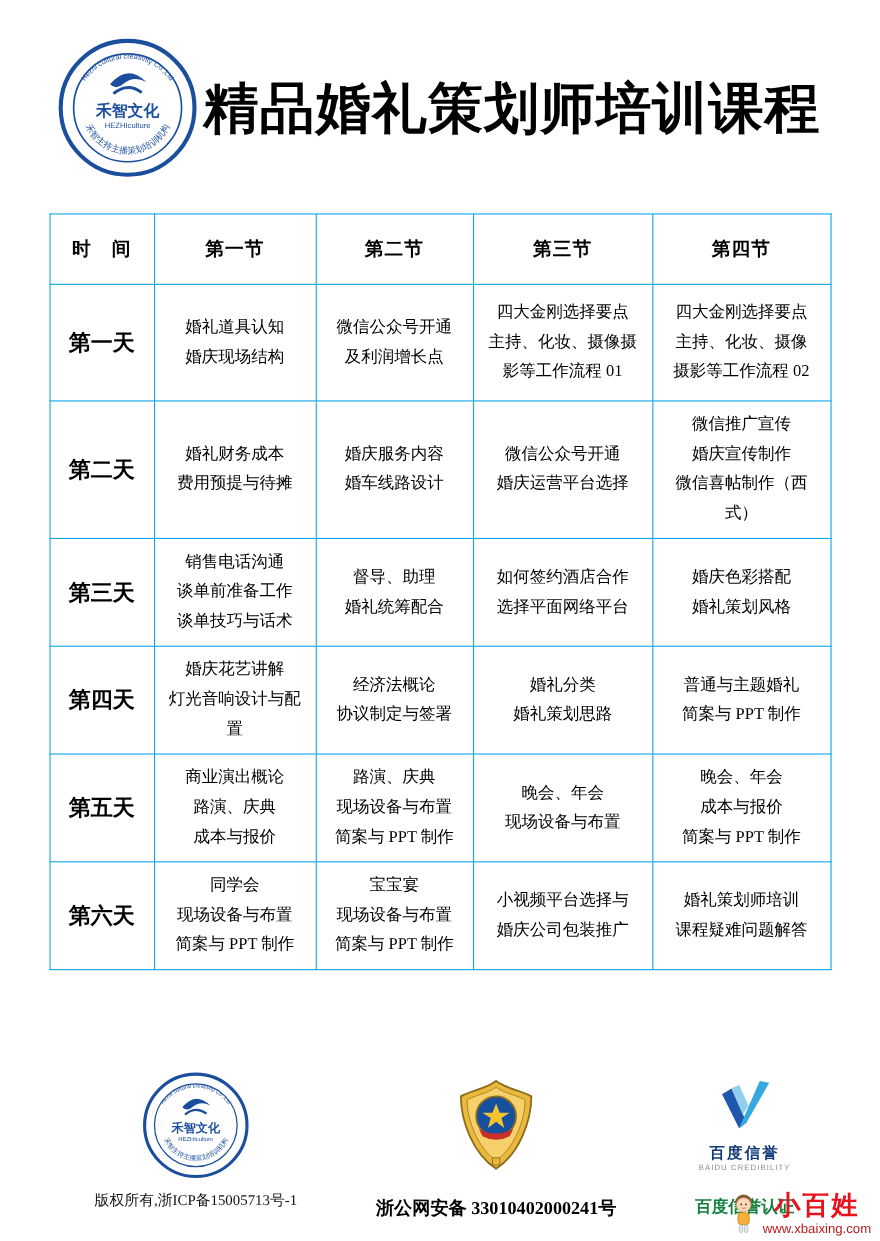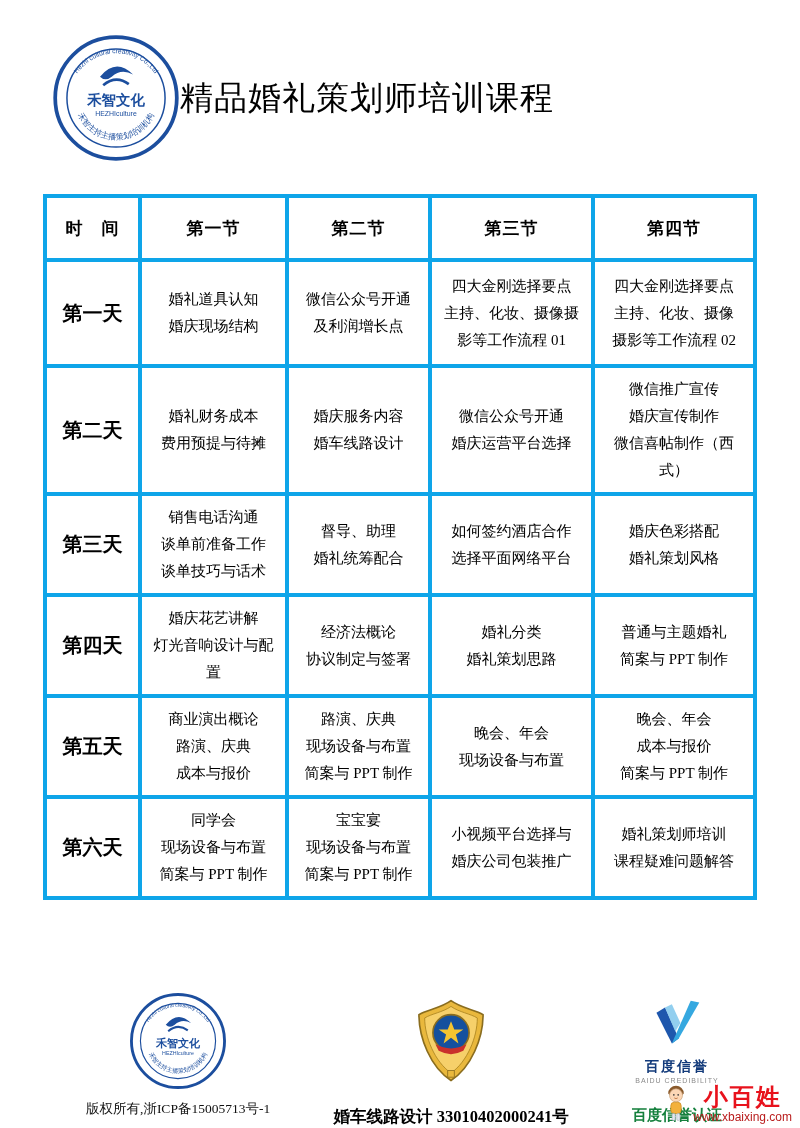--- a/index.html
+++ b/index.html
@@ -11,33 +11,33 @@
     position: relative;
     overflow: hidden;
     color: #000;
   }
 
   
   .header { display: flex; align-items: center; padding: 34px 46px 0 52px; }
   .logo-wrap { width: 128px; height: 128px; flex: 0 0 auto; }
   .logo-wrap svg { width: 100%; height: 100%; display: block; }
   .page-title {
-    flex: 1; text-align: left;
+    flex: 1; text-align: right;
     font-family: "Liberation Sans", sans-serif;
-    font-size: 33px; font-weight: 400; letter-spacing: 1px;
+    font-size: 50px; font-weight: 700; letter-spacing: 1px;
     color: #000; padding-right: 8px;
   }
 
   
   .course-table {
     width: 710px; margin: 32px auto 0;
     border-collapse: collapse; table-layout: fixed;
   }
   .course-table th, .course-table td {
-    border: 4px solid #0ea5e9;
+    border: 1px solid #0ea5e9;
     text-align: center; vertical-align: middle;
     padding: 8px 6px;
   }
   .course-table th { font-size: 17px; font-weight: 700; height: 64px; letter-spacing: 1px; }
   .day-cell { font-size: 20px; font-weight: 700; }
   .course-cell { font-size: 15px; line-height: 1.8; white-space: pre-line; }
   .row-h { height: 96px; }
   .row-h1 { height: 106px; }
 
   
@@ -214,21 +214,21 @@
     <div class="f-logo">
       <svg viewBox="0 0 90 104" width="74" height="86">
         <path d="M45,3 C57,12 74,14 84,20 C84,48 70,84 45,100 C20,84 6,48 6,20 C16,14 33,12 45,3 Z" fill="#e9b83d" stroke="#8a6d1f" stroke-width="2"></path>
         <path d="M45,10 C55,17 69,19 77,24 C77,47 65,77 45,91 C25,77 13,47 13,24 C21,19 35,17 45,10 Z" fill="#f6d06a" stroke="#a9831f" stroke-width="1"></path>
         <circle cx="45" cy="42" r="22" fill="#14509e" stroke="#8a6d1f" stroke-width="2"></circle>
         <path d="M45,28 L49,38 L60,38 L51,44 L54,55 L45,48 L36,55 L39,44 L30,38 L41,38 Z" fill="#f4c430"></path>
         <path d="M26,56 Q45,66 64,56 L60,64 Q45,72 30,64 Z" fill="#c9302c"></path>
         <rect x="41" y="88" width="8" height="8" fill="#e9b83d" stroke="#8a6d1f" stroke-width="1"></rect>
       </svg>
     </div>
-    <div class="police-record-text">婚车线路设计 33010402000241号</div>
+    <div class="police-record-text">浙公网安备 33010402000241号</div>
   </div>
 
   <div class="f-col">
     <div class="f-logo">
       <svg viewBox="0 0 60 56" width="52" height="48">
         <path d="M6,16 L16,10 L32,46 L24,52 Z" fill="#1e57ad"></path>
         <path d="M56,4 L46,2 L24,52 L32,46 Z" fill="#35a8e0"></path>
         <path d="M16,10 L24,6 L34,28 L28,38 Z" fill="#7fc7ec" opacity="0.85"></path>
       </svg>
       <div class="baidu-name">百度信誉</div>

